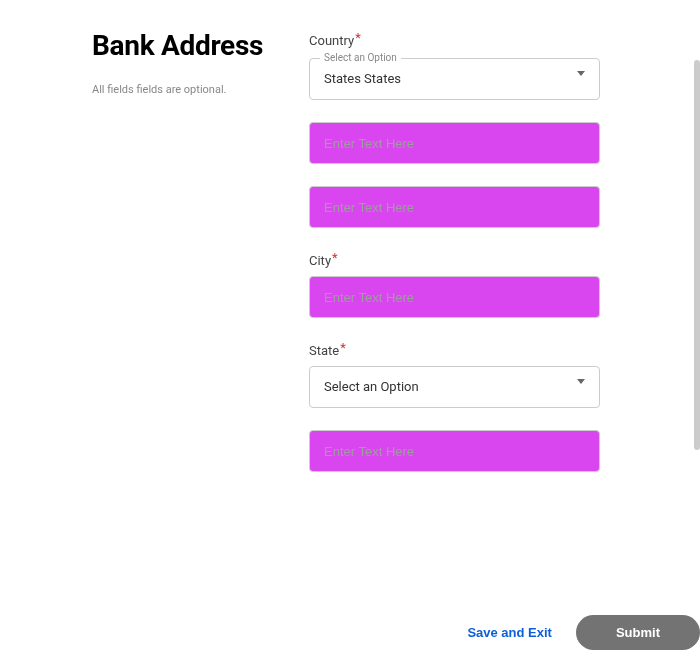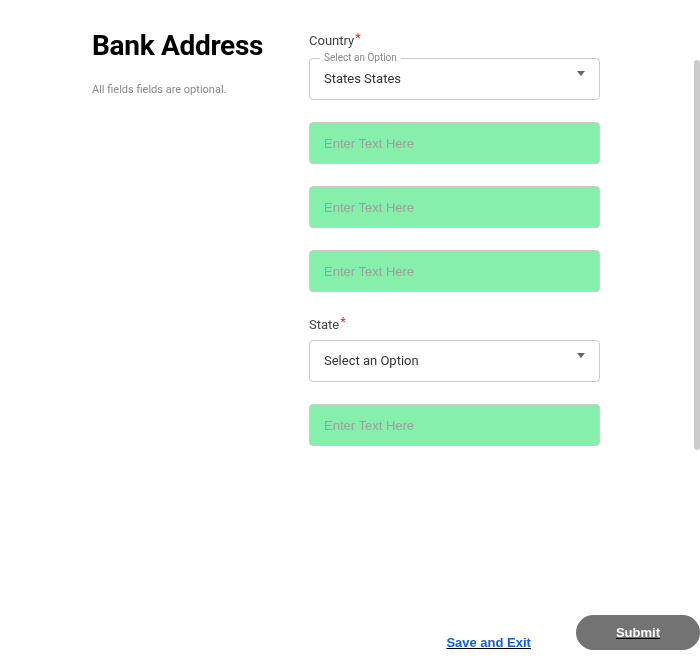--- a/index.html
+++ b/index.html
@@ -64,21 +64,21 @@
       position: relative;
     }
     .text-input {
       width: 100%;
       height: 42px;
       border: 1px solid #ccc;
       border-radius: 4px;
       padding: 0 14px;
       font-size: 13px;
       color: #333;
-      background: #86efac;
+      background: #d946ef;
       outline: none;
     }
     .text-input::placeholder {
       color: #9e9e9e;
     }
     .select-wrap {
       position: relative;
       width: 100%;
       height: 42px;
       border: 1px solid #ccc;
@@ -116,24 +116,23 @@
     .country-group .field-label {
       margin-bottom: 10px;
     }
     .footer {
       position: absolute;
       bottom: 15px;
       right: 0;
       width: 700px;
       display: flex;
       justify-content: flex-end;
-      align-items: flex-end;
-      gap: 45px;
+      align-items: center;
+      gap: 24px;
       padding-right: 0;
-      text-decoration: underline;
     }
     .save-exit {
       color: #0d5fd8;
       font-size: 13px;
       font-weight: 600;
       cursor: pointer;
       background: none;
       border: none;
     }
     .submit-btn {
@@ -192,20 +191,23 @@
       </div>
     </div>
 
     <div class="field-group">
       <div class="input-wrap">
         <input type="text" class="text-input" placeholder="Enter Text Here" style="">
       </div>
     </div>
 
     <div class="field-group">
+      <div>
+        <span class="field-label">City</span><span class="required">*</span>
+      </div>
       <div class="input-wrap">
         <input type="text" class="text-input" placeholder="Enter Text Here" style="">
       </div>
     </div>
 
     <div class="field-group">
       <div>
         <span class="field-label">State</span><span class="required">*</span>
       </div>
       <div class="select-wrap">

